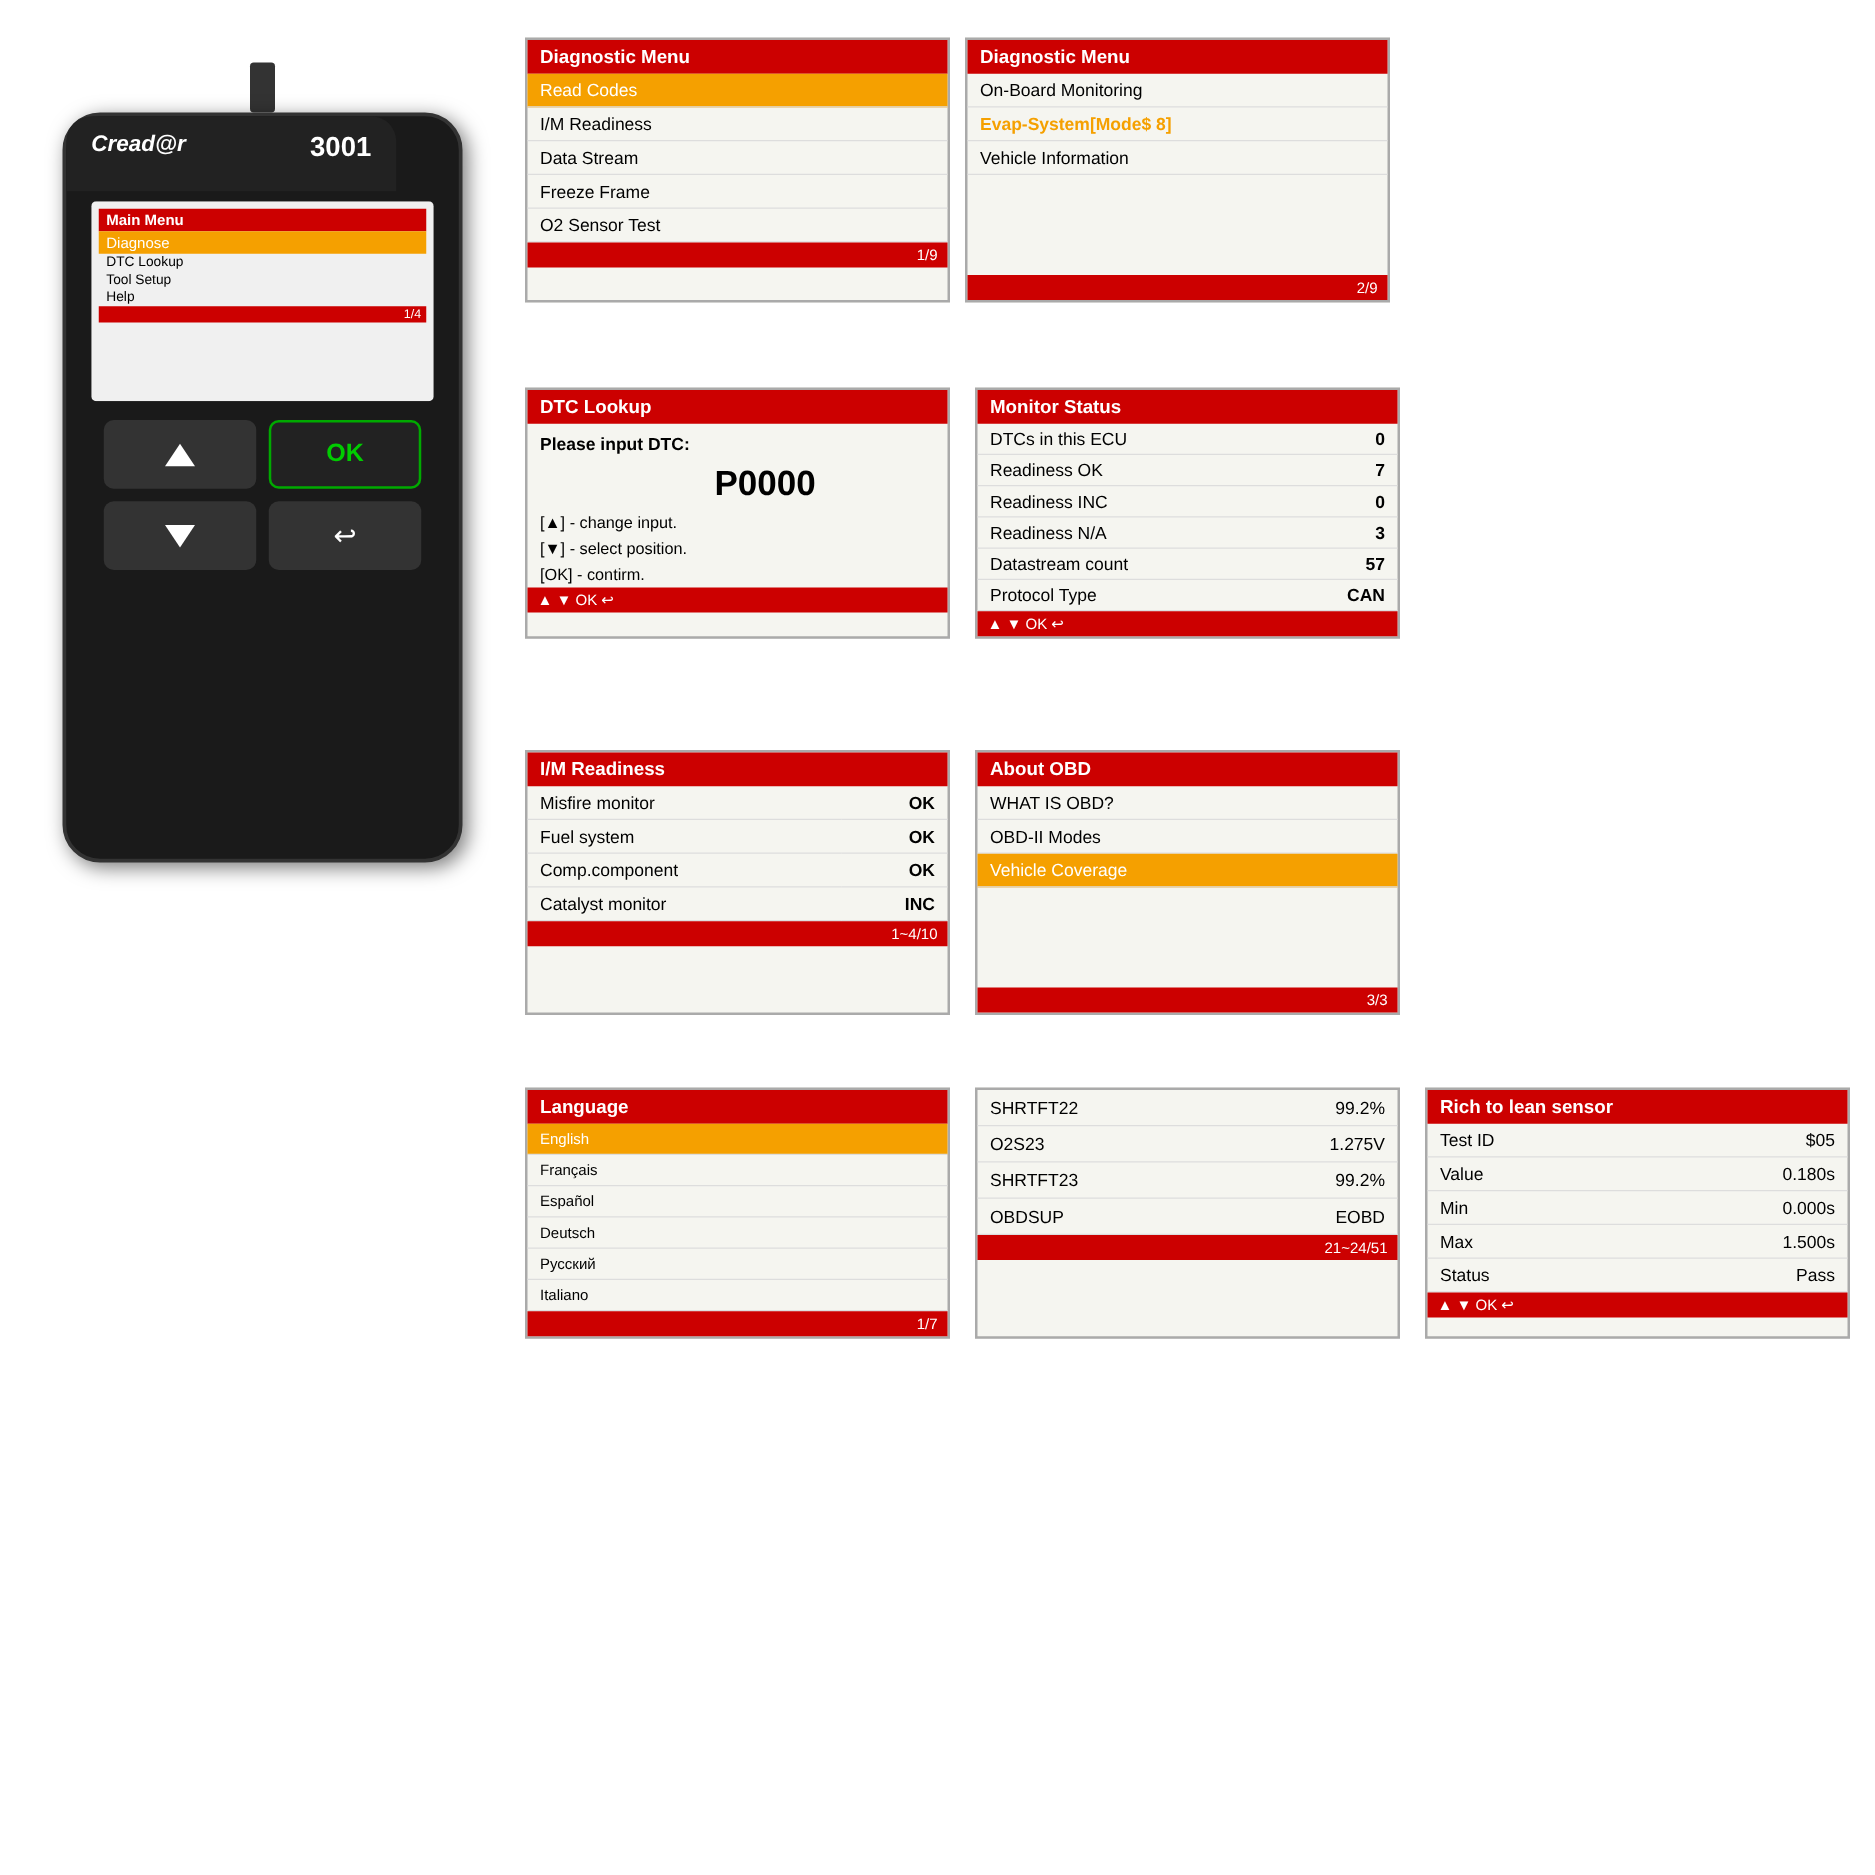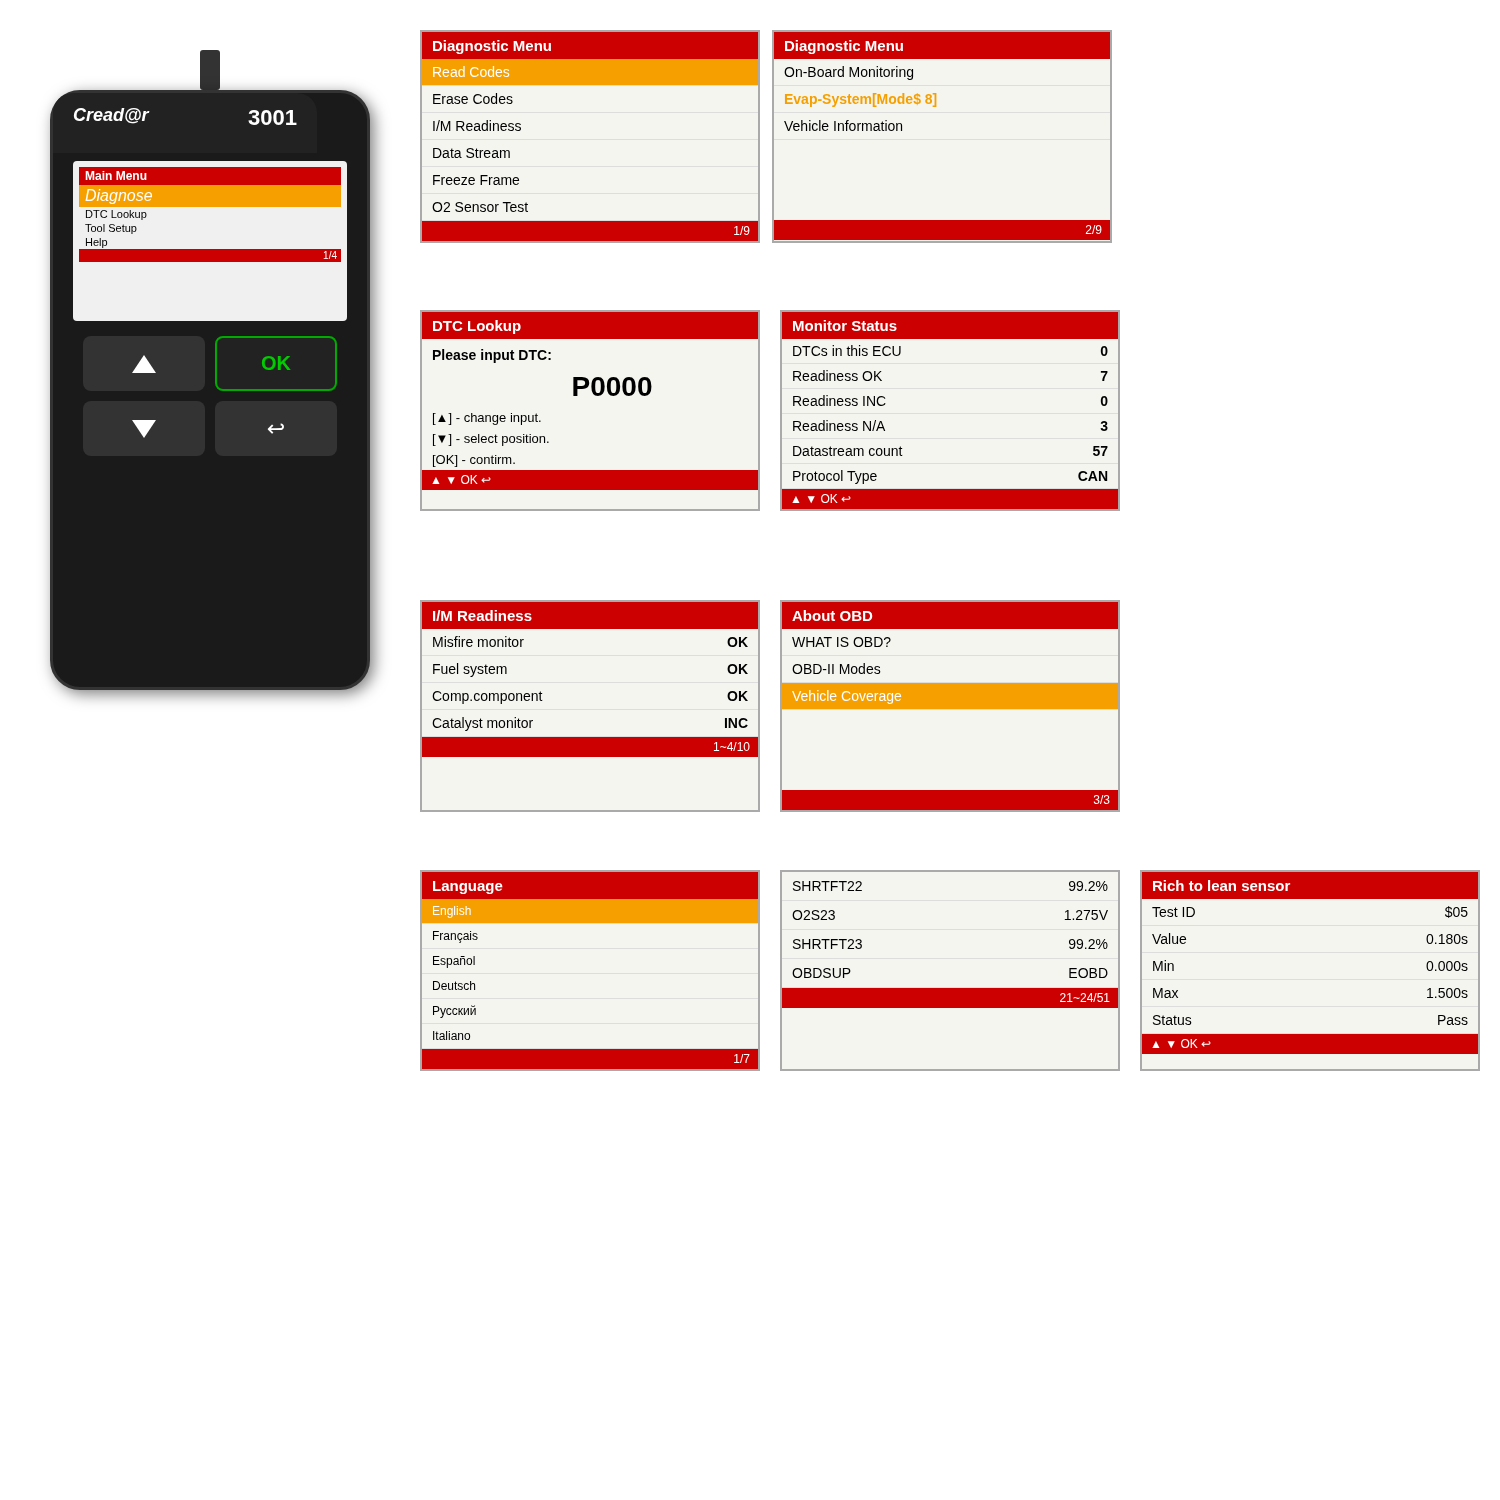--- a/index.html
+++ b/index.html
@@ -76,23 +76,22 @@
       background: #cc0000;
       color: white;
       font-size: 12px;
       font-weight: bold;
       padding: 2px 6px;
     }
 
     .screen-selected {
       background: #f5a000;
       color: white;
-      font-size: 16px;
+      font-size: 12px;
       padding: 2px 6px;
-      font-style: italic;
     }
 
     .screen-item {
       font-size: 11px;
       color: #000;
       padding: 1px 6px;
     }
 
     .screen-footer {
       background: #cc0000;
@@ -364,21 +363,20 @@
     </div>
   </div>
 </div>
 
 <div style="position:absolute; left:420px; top:30px; display:grid; grid-template-columns:340px 340px 340px; gap:12px;">
 
   <div class="panel">
     <div class="panel-header">Diagnostic Menu</div>
     <div class="panel-body">
       <div class="panel-item selected">Read Codes</div>
-      <div class="panel-item">Erase Codes</div>
       <div class="panel-item">I/M Readiness</div>
       <div class="panel-item">Data Stream</div>
       <div class="panel-item">Freeze Frame</div>
       <div class="panel-item">O2 Sensor Test</div>
     </div>
     <div class="panel-footer">1/9</div>
   </div>
 
   <div class="panel">
     <div class="panel-header">Diagnostic Menu</div>

